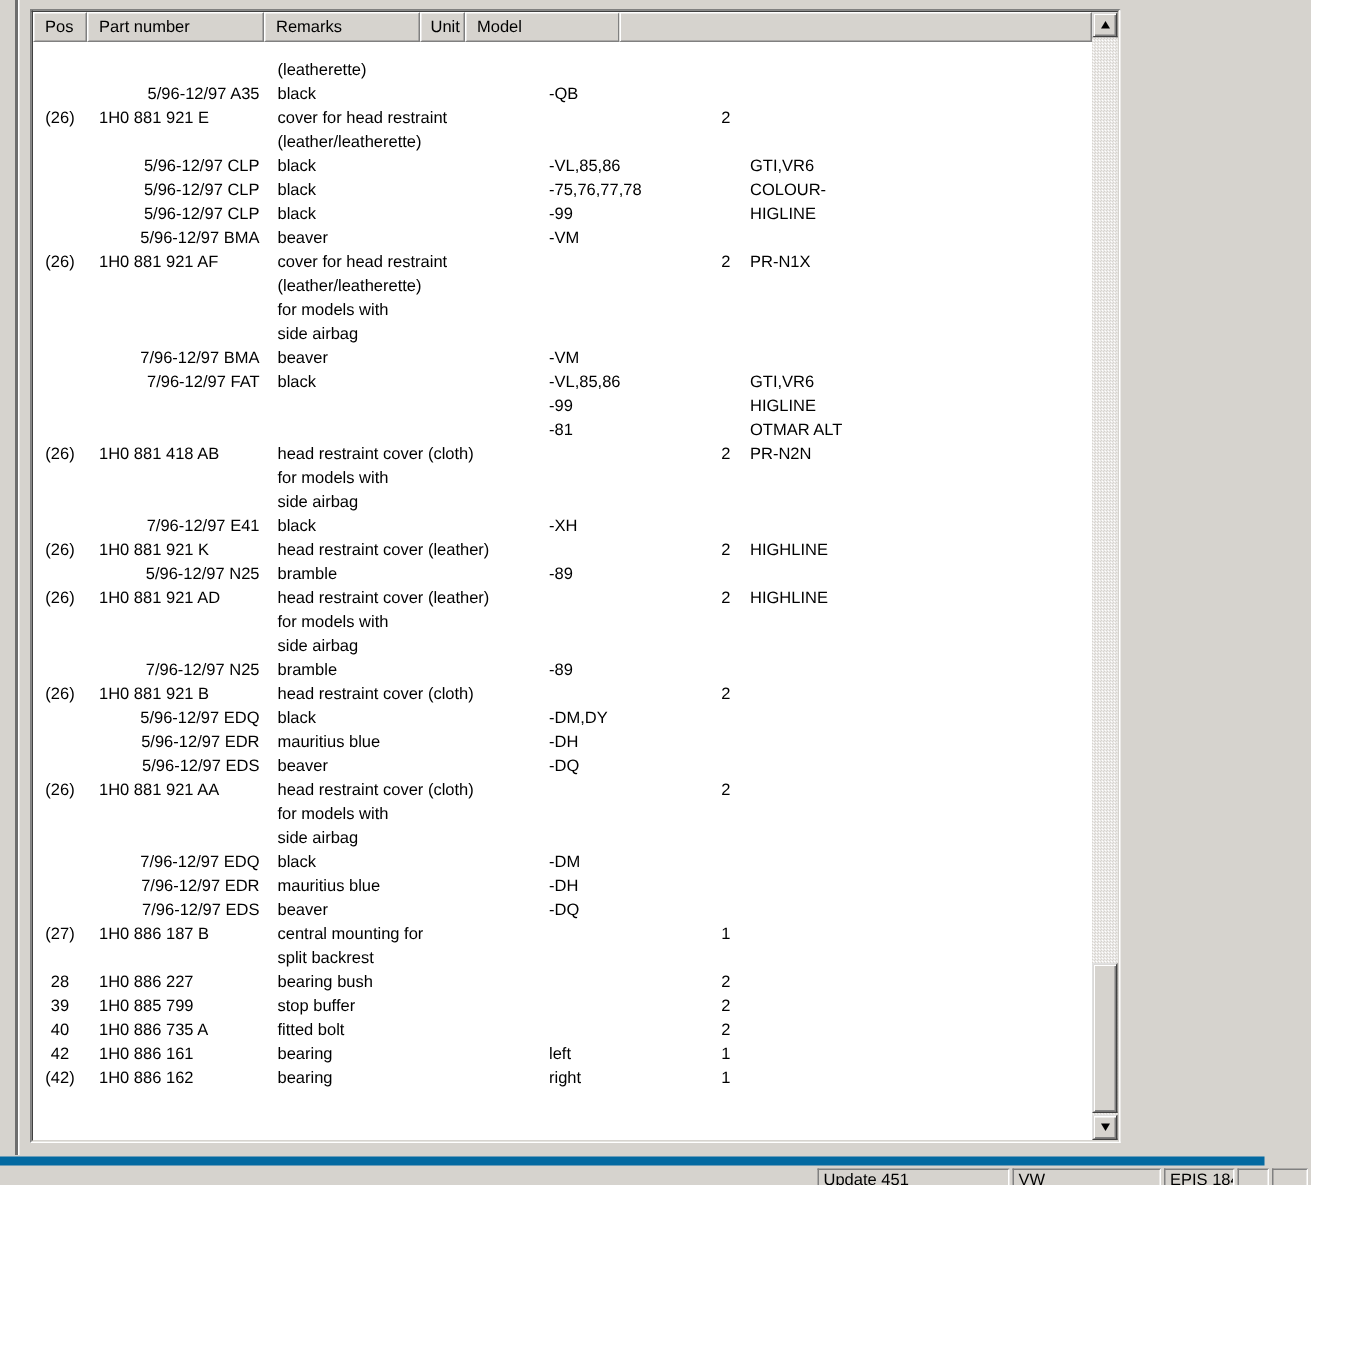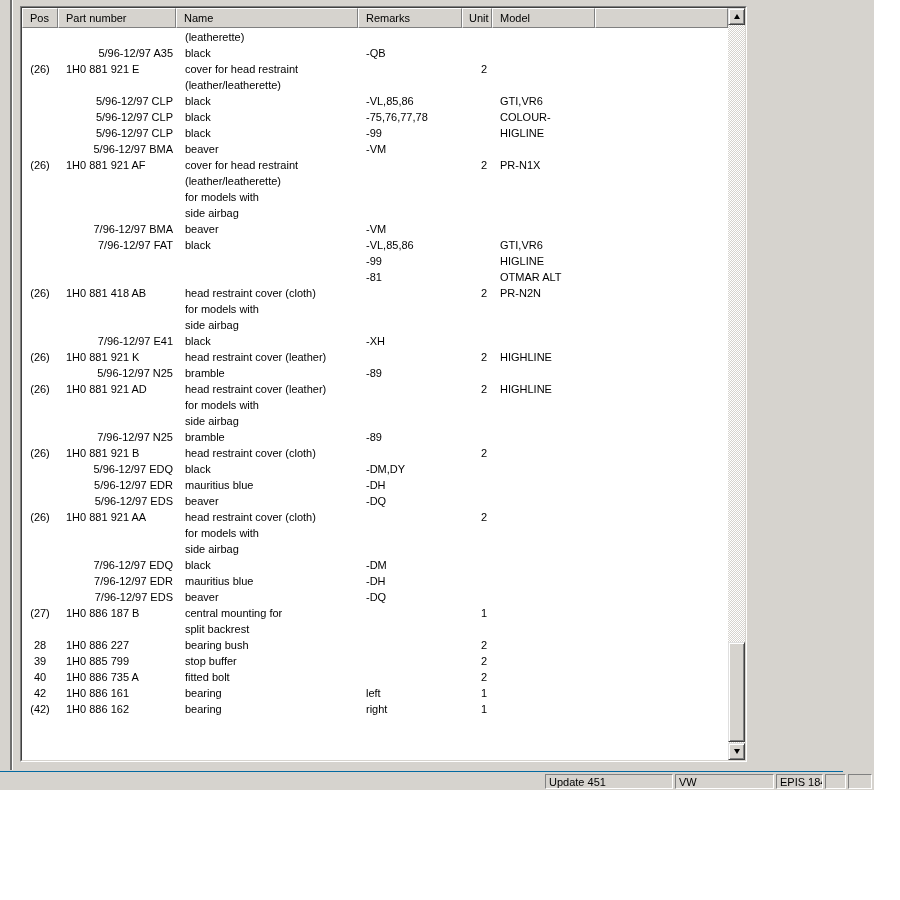--- a/index.html
+++ b/index.html
@@ -27,21 +27,21 @@
     padding:1px 0 0 7px;overflow:hidden;white-space:nowrap;}
   .c-pos{width:36px;flex:none;}
   .c-part{width:118px;flex:none;}
   .c-name{width:182px;flex:none;}
   .c-rem{width:104px;flex:none;}
   .c-unit{width:30px;flex:none;padding-left:6px;}
   .c-model{width:103px;flex:none;}
   .c-fill{flex:1;padding-left:0;}
 
   
-  .body-area{flex:1;background:#ffffff;overflow:hidden;padding-top:1px;}
+  .body-area{flex:1;background:#ffffff;overflow:hidden;padding-top:11px;}
   .row{display:flex;height:16px;line-height:16px;font-size:11px;white-space:pre;}
   .cell{box-sizing:border-box;overflow:hidden;flex:none;}
   .cell.pos{width:36px;text-align:center;}
   .cell.part{width:118px;}
   .cell.part.al{padding-left:8px;}
   .cell.part.ar{text-align:right;padding-right:3px;}
   .cell.name{width:182px;padding-left:9px;}
   .cell.rem{width:104px;}
   .cell.rem.al{padding-left:8px;}
   .cell.rem.ar{text-align:right;padding-right:7px;}
@@ -57,21 +57,21 @@
   .sb-track{flex:1;position:relative;
     background-image:conic-gradient(#ffffff 0 25%, #d6d3ce 0 50%, #ffffff 0 75%, #d6d3ce 0);
     background-size:2px 2px;}
   .sb-thumb{position:absolute;left:0;top:617px;width:17px;height:100px;box-sizing:border-box;
     background:#d6d3ce;border:1px solid;border-color:#dfdfdf #404040 #404040 #dfdfdf;
     box-shadow:inset 1px 1px 0 #ffffff, inset -1px -1px 0 #808080;}
   .tri-up{width:0;height:0;border-left:3px solid transparent;border-right:3px solid transparent;border-bottom:5px solid #000;}
   .tri-down{width:0;height:0;border-left:3px solid transparent;border-right:3px solid transparent;border-top:5px solid #000;}
 
   
-  .status-bar{position:absolute;left:0;top:771px;width:843px;height:19px;border-top:1px solid #0369a1;background:#d6d3ce;}
+  .status-bar{position:absolute;left:0;top:771px;width:843px;height:19px;border-top:6px solid #0369a1;background:#d6d3ce;}
   .status-panel{position:absolute;top:2px;height:15px;box-sizing:border-box;background:#d6d3ce;
     border:1px solid;border-color:#808080 #ffffff #ffffff #808080;
     font-size:11px;line-height:12px;padding:1px 0 0 3px;overflow:hidden;white-space:nowrap;}
   .sp1{left:545px;width:128px;}
   .sp2{left:675px;width:99px;}
   .sp3{left:776px;width:47px;}
   .sp4{left:825px;width:21px;}
   .sp5{left:848px;width:24px;}
 </style>
 </head>
@@ -80,21 +80,20 @@
 <div class="app">
   <div class="left-divider-dark"></div>
   <div class="left-divider-light"></div>
 
   <div class="table-panel">
     <div class="table-panel-inner">
       <div class="table-main">
         <div class="header-row">
           <div class="hcell c-pos">Pos</div>
           <div class="hcell c-part">Part number</div>
-          <div class="hcell c-name">Name</div>
           <div class="hcell c-rem">Remarks</div>
           <div class="hcell c-unit">Unit</div>
           <div class="hcell c-model">Model</div>
           <div class="hcell c-fill"></div>
         </div>
         <div class="body-area">
   <div class="row">
     <div class="cell pos"></div>
     <div class="cell part al"></div>
     <div class="cell name">(leatherette)</div>

